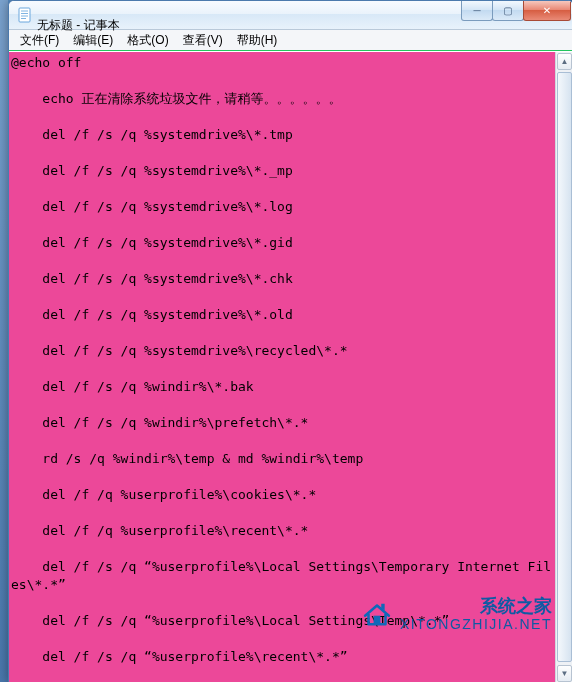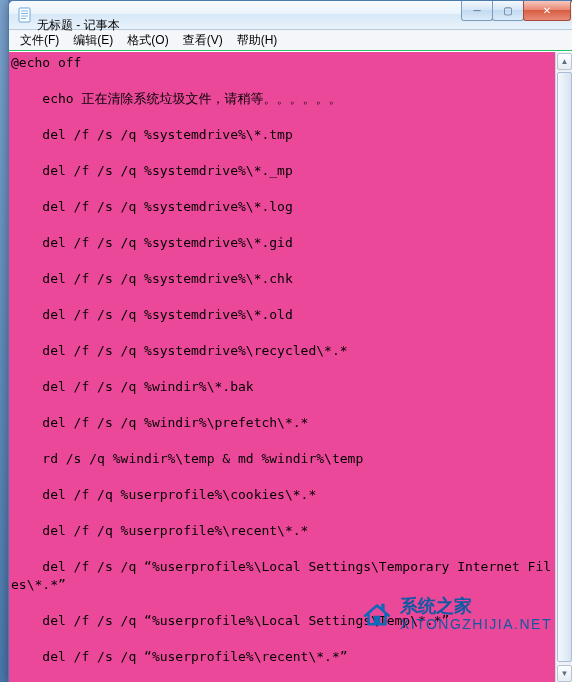--- a/index.html
+++ b/index.html
@@ -153,20 +153,21 @@
     pointer-events: none;
   }
   .wm-icon {
     width: 34px;
     height: 34px;
   }
   .wm-text {
     display:flex;
     flex-direction: column;
     line-height: 1.1;
+    align-items: flex-end;
   }
   .wm-cn {
     font-family: "Microsoft YaHei", sans-serif;
     font-size: 18px;
     font-weight: 700;
     color: #0f5aa3;
   }
   .wm-en {
     font-family: Arial, sans-serif;
     font-size: 14px;

